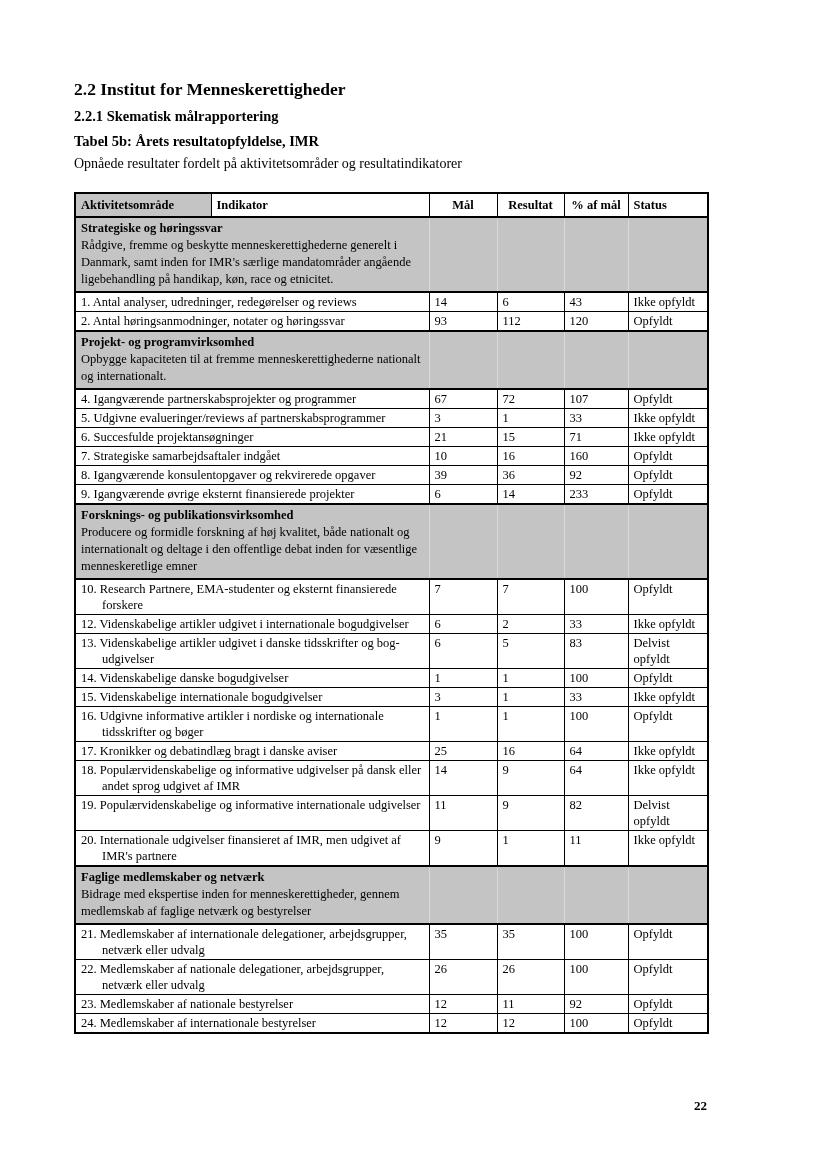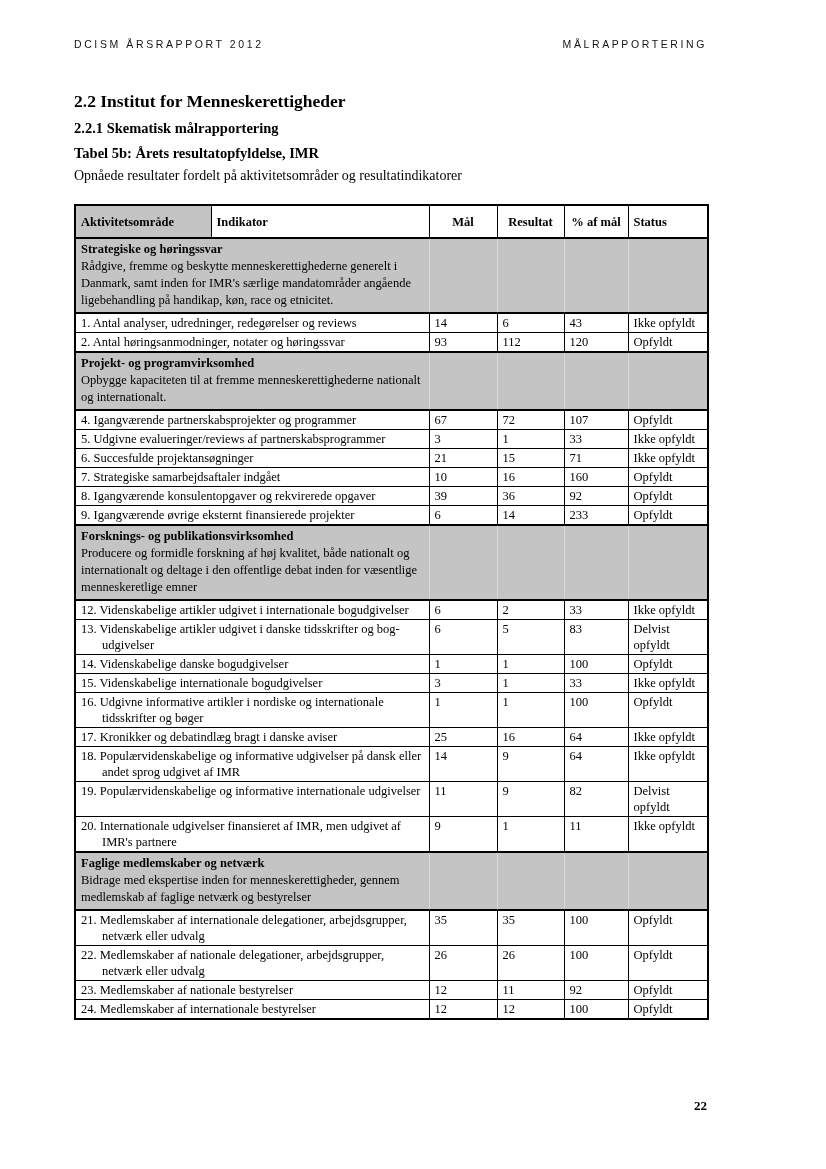--- a/index.html
+++ b/index.html
@@ -39,21 +39,21 @@
     font-size: 12.5px;
     line-height: 16px;
   }
   table.report th, table.report td {
     border: 1px solid #000;
     vertical-align: top;
     text-align: left;
     padding: 1px 4px 1px 5px;
   }
   table.report thead th {
-    height: 33px;
+    height: 24px;
     vertical-align: middle;
     font-weight: bold;
     border-bottom: 2px solid #000;
     background: #fff;
   }
   table.report thead th.gray-head { background: var(--band, #c4c4c4); }
   table.report thead th.num-head { text-align: center; padding-left: 2px; padding-right: 2px; }
 
   tr.section-row td {
     background: var(--band, #c4c4c4);
@@ -79,24 +79,20 @@
     right: 119px;
     font-size: 13px;
     font-weight: bold;
   }
 </style>
 </head>
 <body>
 
 <div class="page">
 
-  <div class="pg-header">
-    <span>DCISM ÅRSRAPPORT 2012</span>
-    <span>MÅLRAPPORTERING</span>
-  </div>
 
   <div class="h1">2.2 Institut for Menneskerettigheder</div>
   <div class="h2">2.2.1 Skematisk målrapportering</div>
   <div class="h3">Tabel 5b: Årets resultatopfyldelse, IMR</div>
   <div class="subtitle">Opnåede resultater fordelt på aktivitetsområder og resultatindikatorer</div>
 
   <table class="report">
     <colgroup>
       <col style="width:136px">
       <col style="width:218px">
@@ -213,20 +209,29 @@
             <div class="band-title">Forsknings- og publikationsvirksomhed</div>
             <div class="band-desc">Producere og formidle forskning af høj kvalitet, både nationalt og internationalt og deltage i den offentlige debat inden for væsentlige menneskeretlige emner</div>
           </td>
           <td class="band-num"></td>
           <td class="band-num"></td>
           <td class="band-num"></td>
           <td class="band-num"></td>
         </tr>
         <tr>
           <td class="ind-cell" colspan="2">
+            <div class="hang">10. Research Partnere, EMA-studenter og eksternt finansierede forskere</div>
+          </td>
+          <td class="num-cell">7</td>
+          <td class="num-cell">7</td>
+          <td class="num-cell">100</td>
+          <td class="status-cell">Opfyldt</td>
+        </tr>
+        <tr>
+          <td class="ind-cell" colspan="2">
             <div class="hang">12. Videnskabelige artikler udgivet i internationale bogudgivelser</div>
           </td>
           <td class="num-cell">6</td>
           <td class="num-cell">2</td>
           <td class="num-cell">33</td>
           <td class="status-cell">Ikke opfyldt</td>
         </tr>
         <tr>
           <td class="ind-cell" colspan="2">
             <div class="hang">13. Videnskabelige artikler udgivet i danske tidsskrifter og bog-udgivelser</div>

